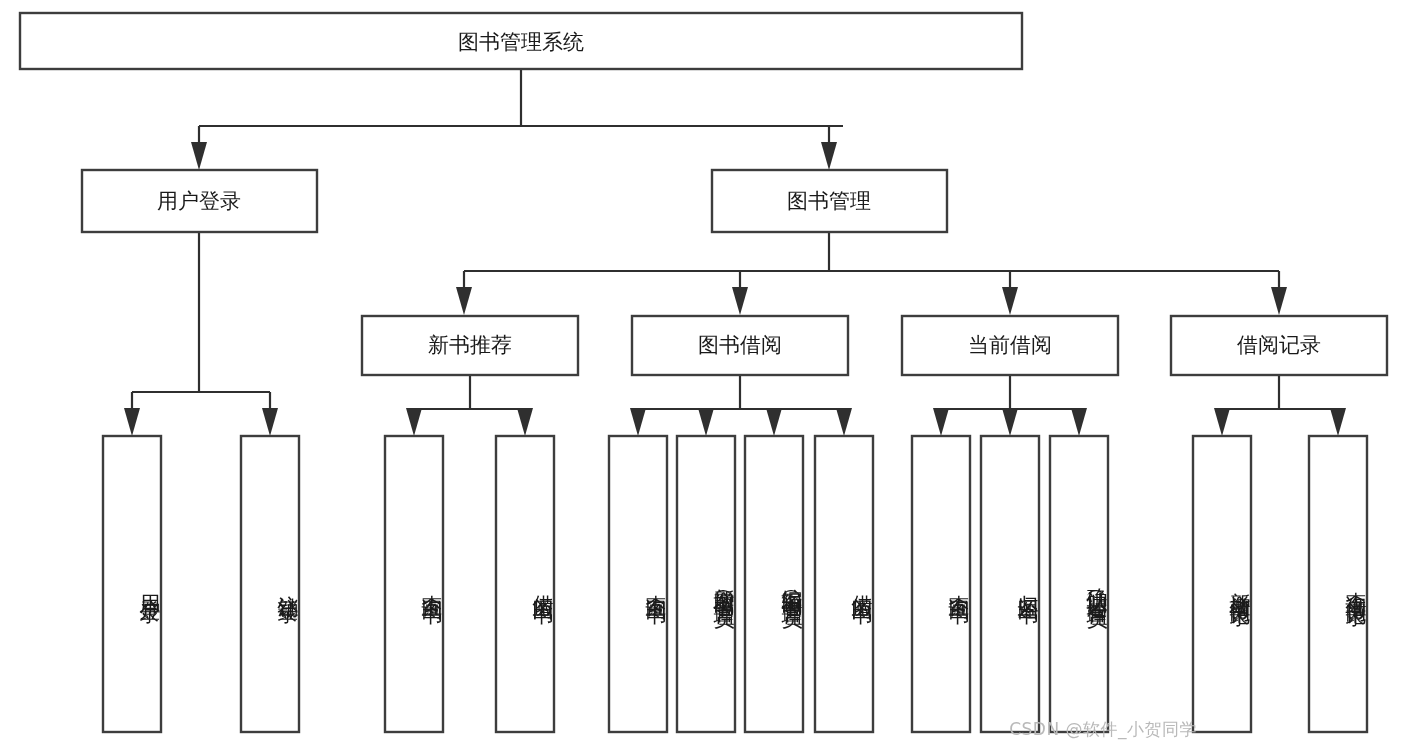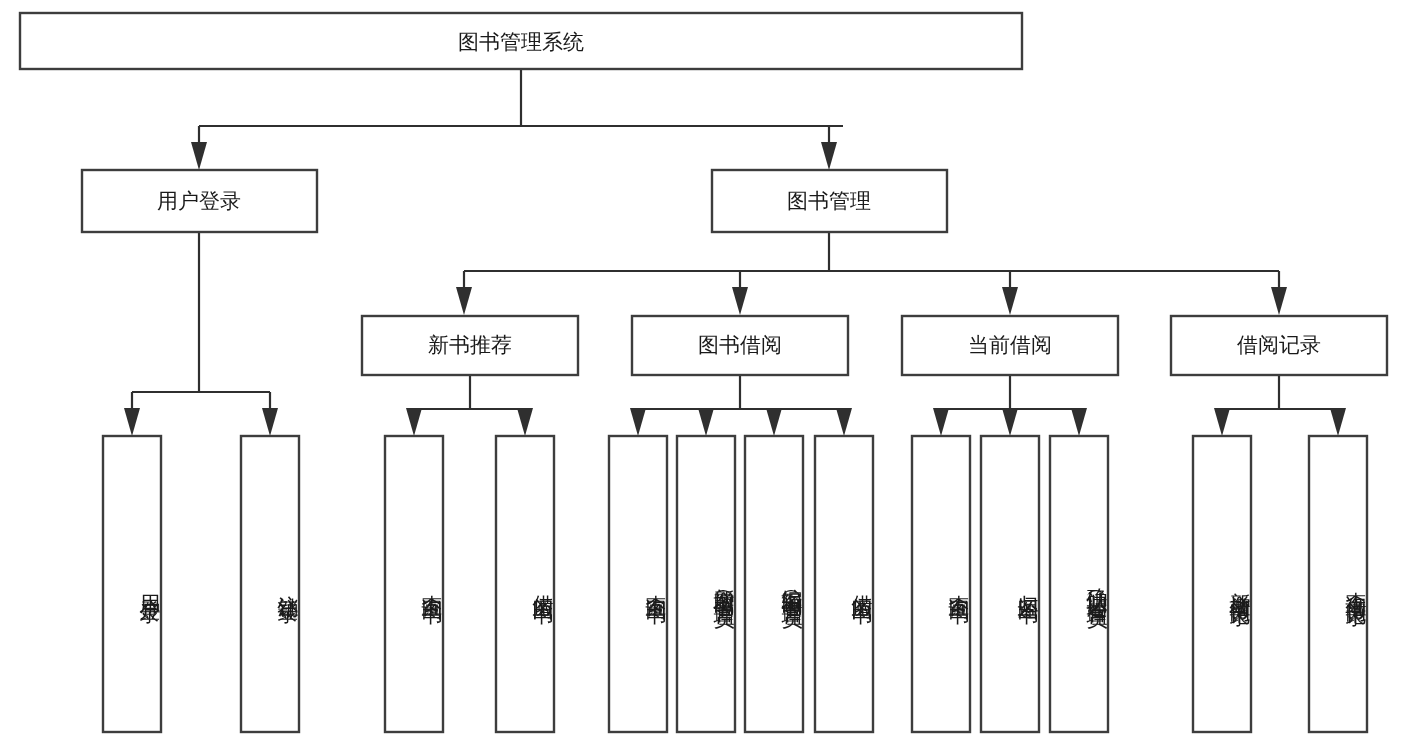--- a/index.html
+++ b/index.html
@@ -253,14 +253,15 @@
   <div class="leaf-text" style="left: 912px; top: 436px; width: 58px; height: 296px; padding-top: 0px;">查询图书</div>
 
   <div class="leaf-text" style="left: 981px; top: 436px; width: 58px; height: 296px; padding-top: 0px;">归还图书</div>
 
   <div class="leaf-text" style="left: 1050px; top: 436px; width: 58px; height: 296px; padding-top: 0px;">确认归还（管理员）</div>
 
   <div class="leaf-text" style="left: 1193px; top: 436px; width: 58px; height: 296px; padding-top: 0px;">新增借阅记录</div>
 
   <div class="leaf-text" style="left: 1309px; top: 436px; width: 58px; height: 296px; padding-top: 0px;">查询借阅记录</div>
 
+  <div class="watermark">CSDN @软件_小贺同学</div>
 
 </div>
 
 </body></html>

